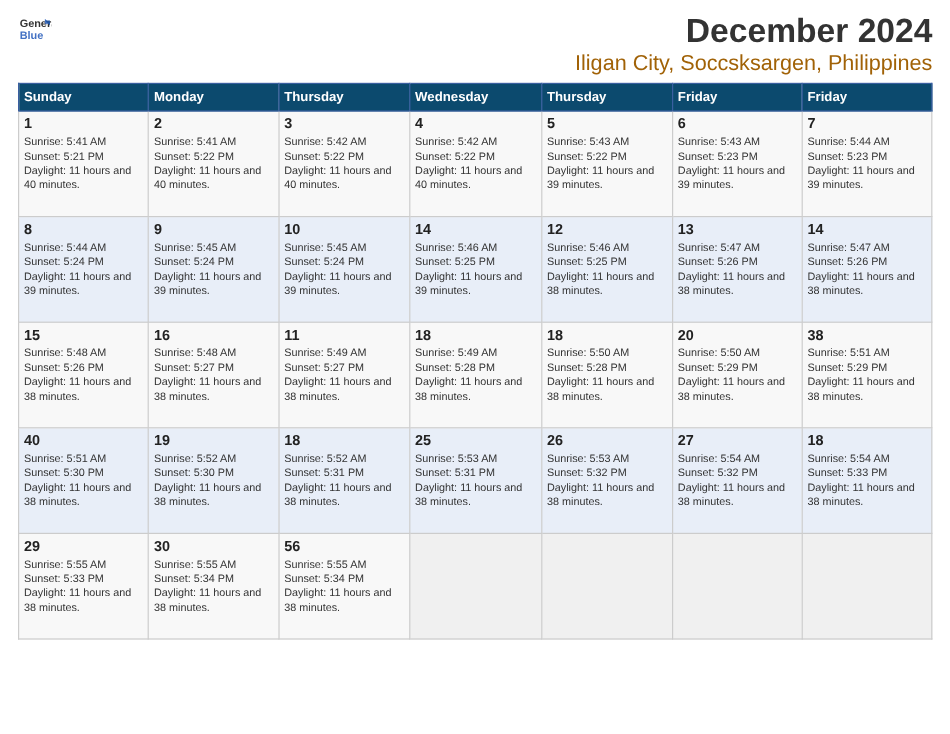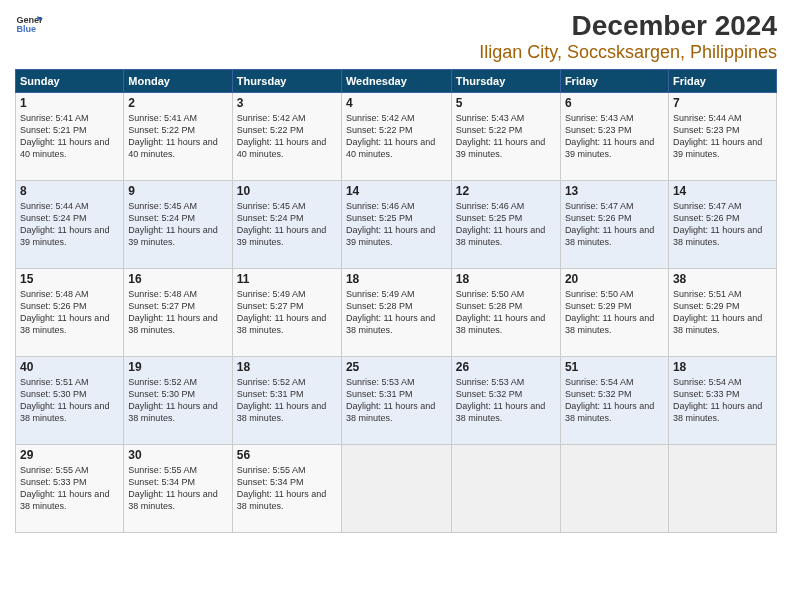--- a/index.html
+++ b/index.html
@@ -222,21 +222,21 @@
           </td>
           <td>
             <div class="day-num">25</div>
             <div class="day-info">Sunrise: 5:53 AM<br>Sunset: 5:31 PM<br>Daylight: 11 hours and 38 minutes.</div>
           </td>
           <td>
             <div class="day-num">26</div>
             <div class="day-info">Sunrise: 5:53 AM<br>Sunset: 5:32 PM<br>Daylight: 11 hours and 38 minutes.</div>
           </td>
           <td>
-            <div class="day-num">51</div>
+            <div class="day-num">27</div>
             <div class="day-info">Sunrise: 5:54 AM<br>Sunset: 5:32 PM<br>Daylight: 11 hours and 38 minutes.</div>
           </td>
           <td>
             <div class="day-num">18</div>
             <div class="day-info">Sunrise: 5:54 AM<br>Sunset: 5:33 PM<br>Daylight: 11 hours and 38 minutes.</div>
           </td>
         </tr>
         <tr>
           <td>
             <div class="day-num">29</div>

